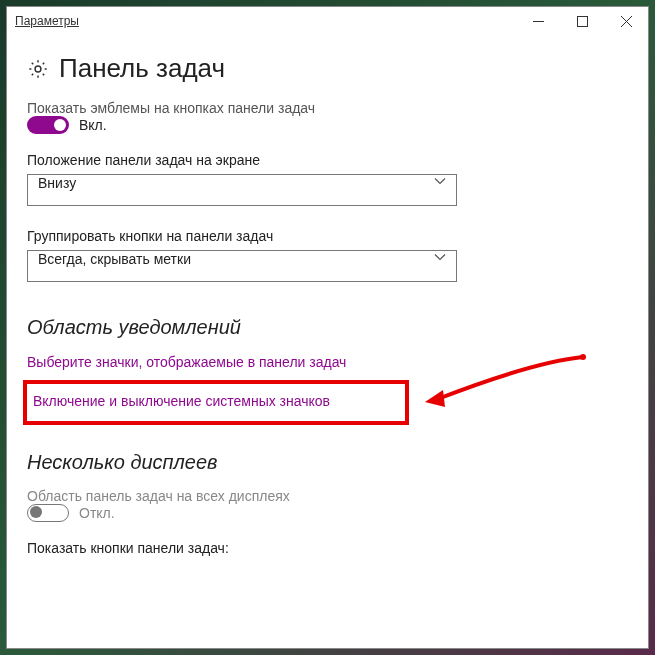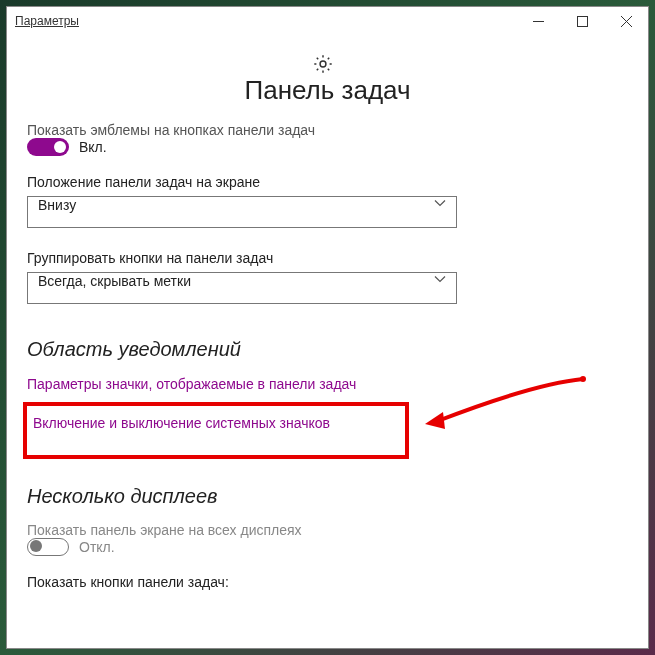--- a/index.html
+++ b/index.html
@@ -3,41 +3,41 @@
 <meta charset="utf-8">
 <style>
   * { box-sizing: border-box; margin: 0; padding: 0; font-family: "Segoe UI", Arial, sans-serif; }
   body { width: 655px; height: 655px; background: linear-gradient(135deg,#1a3a2a,#2a5a3a,#5a2a4a); padding: 6px; }
   .window { width: 643px; height: 643px; background: #fff; border: 1px solid #888; display: flex; flex-direction: column; overflow: hidden; }
   .titlebar { height: 28px; display: flex; align-items: center; padding-left: 8px; font-size: 12px; color: #333; text-decoration: underline; }
   .titlebar .spacer { flex: 1; }
   .tbtn { width: 44px; height: 28px; display: flex; align-items: center; justify-content: center; }
   .tbtn svg { width: 11px; height: 11px; }
   .content { flex: 1; padding: 0 20px 10px 20px; overflow: hidden; }
-  .header { display: flex; align-items: center; margin: 18px 0 10px 0; flex-direction: column; }
+  .header { display: flex; align-items: center; margin: 18px 0 10px 0; }
   .header .gear { width: 22px; height: 22px; margin-right: 10px; color: #333; }
   .header h1 { font-size: 26px; font-weight: 400; color: #222; }
   .cut-label { font-size: 14px; color: #555; margin-top: 16px; }
   .toggle-row { display: flex; align-items: center; margin-bottom: 18px; }
   .toggle { width: 42px; height: 18px; border-radius: 10px; position: relative; }
   .toggle.on { background: #8e098e; }
   .toggle.off { background: #fff; border: 1.5px solid #777; }
   .knob { position: absolute; width: 12px; height: 12px; border-radius: 50%; top: 3px; }
   .toggle.on .knob { background: #fff; right: 3px; }
   .toggle.off .knob { background: #777; left: 2px; top: 1px; }
   .toggle-row span { margin-left: 10px; font-size: 14px; color: #222; }
   .toggle-row.disabled span { color: #888; }
   .field-label { font-size: 14px; color: #222; margin-top: 14px; margin-bottom: 6px; }
   .select { width: 430px; height: 32px; border: 1.5px solid #777; display: flex; padding: 0 10px; font-size: 14px; color: #222; justify-content: space-between; margin-bottom: 8px; }
   .select .chev { width: 12px; height: 12px; }
   h2 { font-size: 20px; font-weight: 400; color: #222; margin-top: 34px; margin-bottom: 14px; font-style: italic; }
   .link { color: #8e098e; font-size: 14px; text-decoration: none; display: inline-block; margin-bottom: 10px; }
   .hl-wrap { position: relative; margin-left: -4px; }
   .hl { border: 4px solid #e60000; padding: 8px 6px; display: inline-block; width: 386px; }
-  .hl .link { margin-bottom: 16px; }
+  .hl .link { margin-bottom: 4px; }
   .arrow { position: absolute; left: 400px; top: -28px; }
   .disabled-label { font-size: 14px; color: #888; margin-top: 6px; }
 </style>
 </head>
 <body>
 
 <div class="window">
   <div class="titlebar">
     <span>Параметры</span>
     <div class="spacer"></div>
@@ -86,34 +86,34 @@
 
     <div class="field-label" style="margin-top:22px">Группировать кнопки на панели задач</div>
     <div class="select">
       <span>Всегда, скрывать метки</span>
       <svg class="chev" viewBox="0 0 12 12">
           <polyline points="1,3.5 6,8.5 11,3.5" fill="none" stroke="#555" stroke-width="1.2"></polyline>
         </svg>
     </div>
 
     <h2>Область уведомлений</h2>
-    <a class="link" href="#">Параметры значки, отображаемые в панели задач</a>
+    <a class="link" href="#">Выберите значки, отображаемые в панели задач</a>
     <div class="hl-wrap">
       <div class="hl">
         <a class="link" href="#">Включение и выключение системных значков</a>
       </div>
       <svg class="arrow" width="170" height="70" viewBox="0 0 170 70">
         <path d="M 160 5 Q 110 10 12 48" fill="none" stroke="#e60000" stroke-width="4"></path>
         <polygon points="2,50 20,38 22,55" fill="#e60000"></polygon>
         <circle cx="160" cy="5" r="3" fill="#e60000"></circle>
       </svg>
     </div>
 
     <h2 style="margin-top:26px">Несколько дисплеев</h2>
-    <div class="disabled-label">Показать панель экране на всех дисплеях</div>
+    <div class="disabled-label">Область панель задач на всех дисплеях</div>
     <div class="toggle-row disabled">
       <div class="toggle off">
           <div class="knob"></div>
         </div>
       <span>Откл.</span>
     </div>
 
     <div class="field-label" style="margin-top:14px">Показать кнопки панели задач:</div>
   </div>
 </div>

